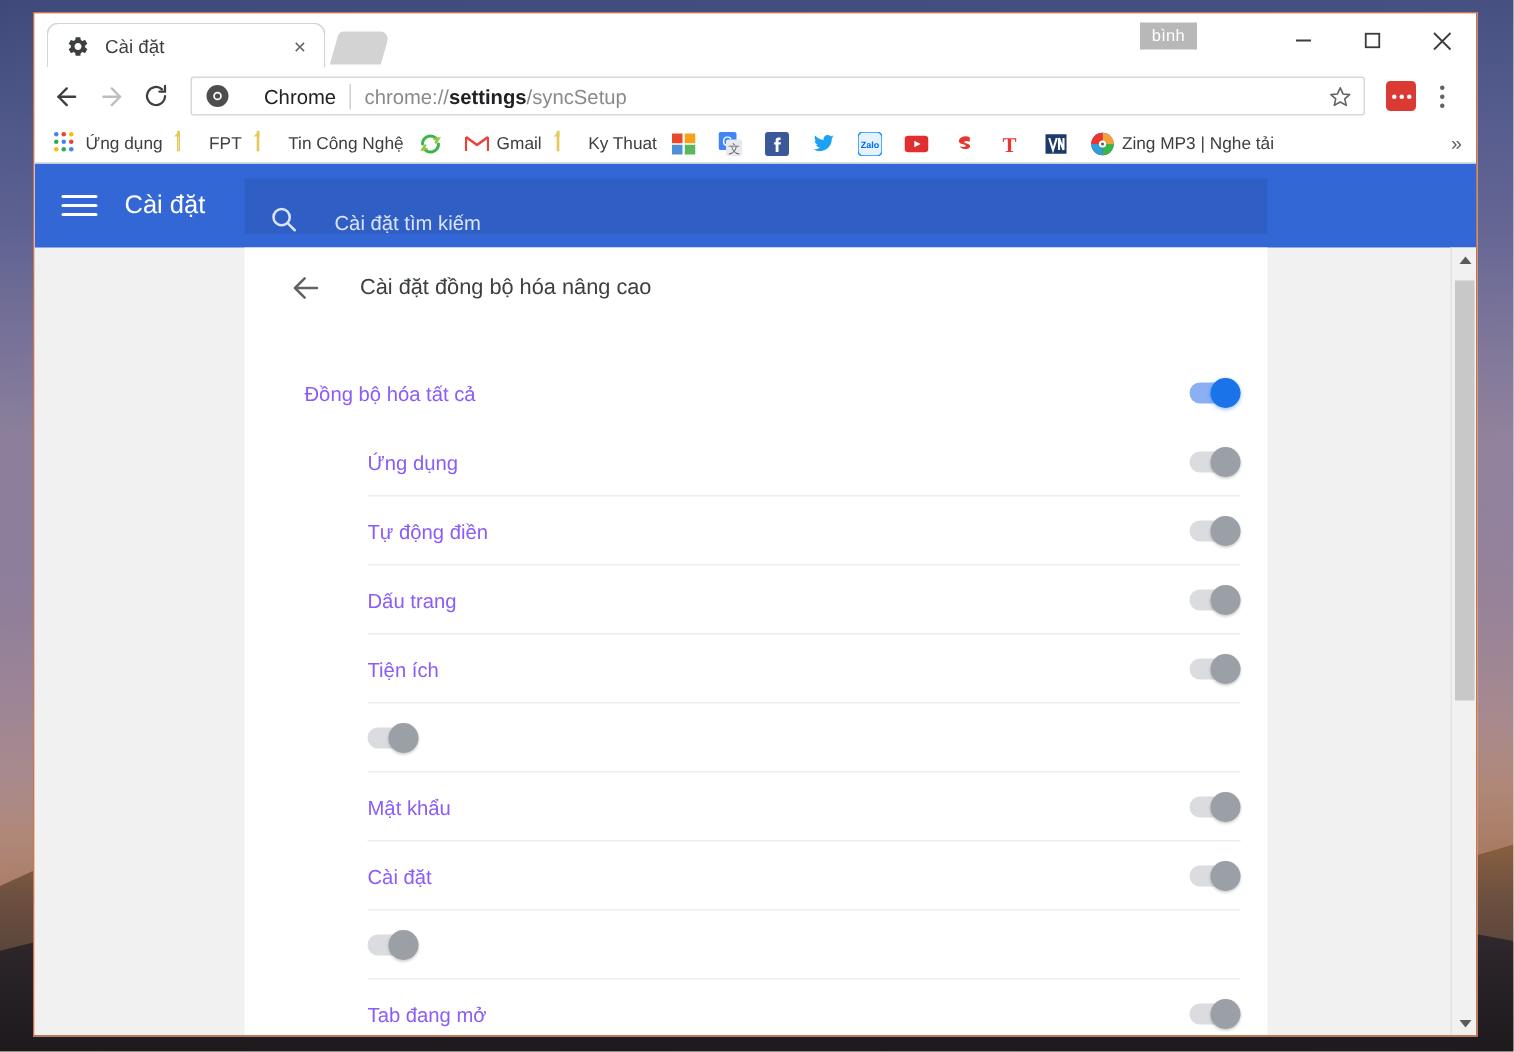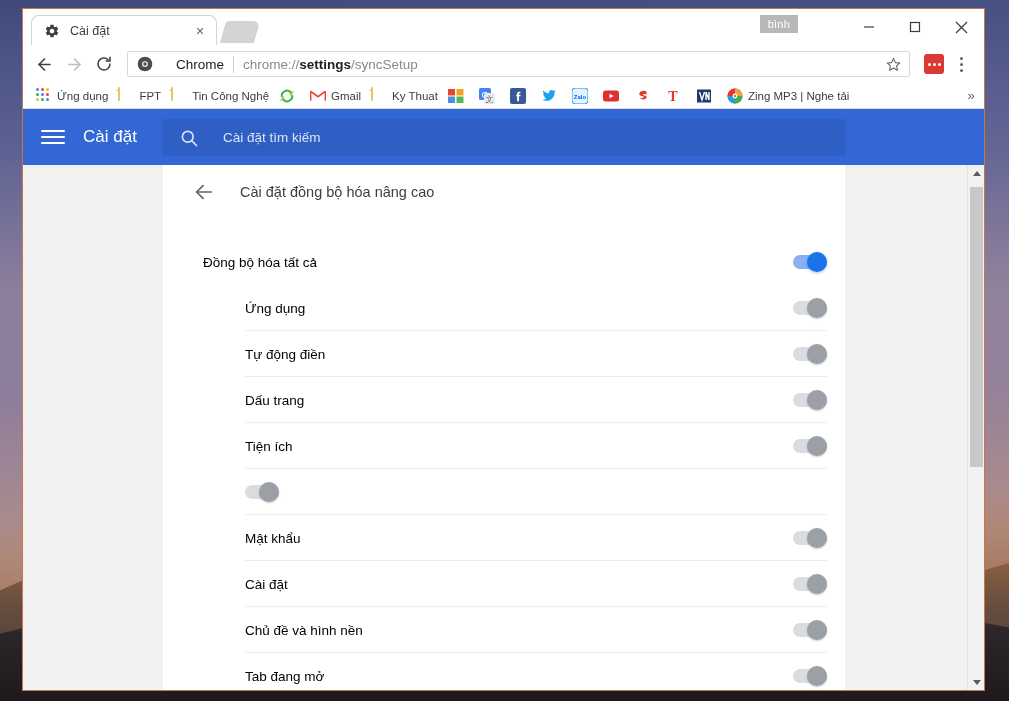--- a/index.html
+++ b/index.html
@@ -220,21 +220,21 @@
   .hamburger i { height: 2px; background: #fff; border-radius: 1px; display: block; }
   .settings-title {
     color: #ffffff; font-size: 17px;
     margin-left: 18px; white-space: nowrap;
   }
   .search-wrap {
     position: absolute;
     left: 140px; top: 10px;
     width: 682px; height: 37px;
     background: #2f5ec4;
-    display: flex; align-items: center;
+    display: flex; align-items: flex-end;
     padding-left: 16px;
   }
   .search-ico { width: 20px; height: 20px; flex: 0 0 20px; color: #dbe4f7; }
   .search-ph { margin-left: 24px; font-size: 13.5px; color: #dbe4f7; }
 
   .page-body { position: relative; height: 526px; }
   .card {
     position: absolute;
     left: 140px; top: 0;
     width: 682px;
@@ -264,21 +264,21 @@
   .row.sub { padding-left: 82px; }
   .row.sub:after {
     content: "";
     position: absolute;
     left: 82px; right: 18px; bottom: 0;
     height: 1px; background: #ededed;
   }
   .row.sub.last:after { display: none; }
   .row-label {
     flex: 1;
-    font-size: 13.5px; color: #000000;
+    font-size: 13.5px; color: #8b5cf6;
     white-space: nowrap;
   }
   
   .toggle { position: relative; width: 34px; height: 14px; flex: 0 0 34px; }
   .toggle .track { position: absolute; left: 0; top: 0; width: 34px; height: 14px; border-radius: 7px; }
   .toggle .knob { position: absolute; right: 0; top: -3px; width: 20px; height: 20px; border-radius: 50%; }
   .toggle.on .track { background: #8ab0f2; }
   .toggle.on .knob { background: #1a73e8; box-shadow: 0 1px 3px rgba(26,115,232,.45); }
   .toggle.off .track { background: #dadce0; }
   .toggle.off .knob { background: #9aa0a6; box-shadow: 0 1px 2px rgba(0,0,0,.22); }
@@ -662,21 +662,20 @@
 
           <div class="row sub">
             <span class="row-label">Cài đặt</span>
             <span class="toggle off">
                 <span class="track"></span>
                 <span class="knob"></span>
               </span>
           </div>
 
           <div class="row sub">
-            <span class="row-label">Chủ đề và hình nền</span>
             <span class="toggle off">
                 <span class="track"></span>
                 <span class="knob"></span>
               </span>
           </div>
 
           <div class="row sub last">
             <span class="row-label">Tab đang mở</span>
             <span class="toggle off">
                 <span class="track"></span>

